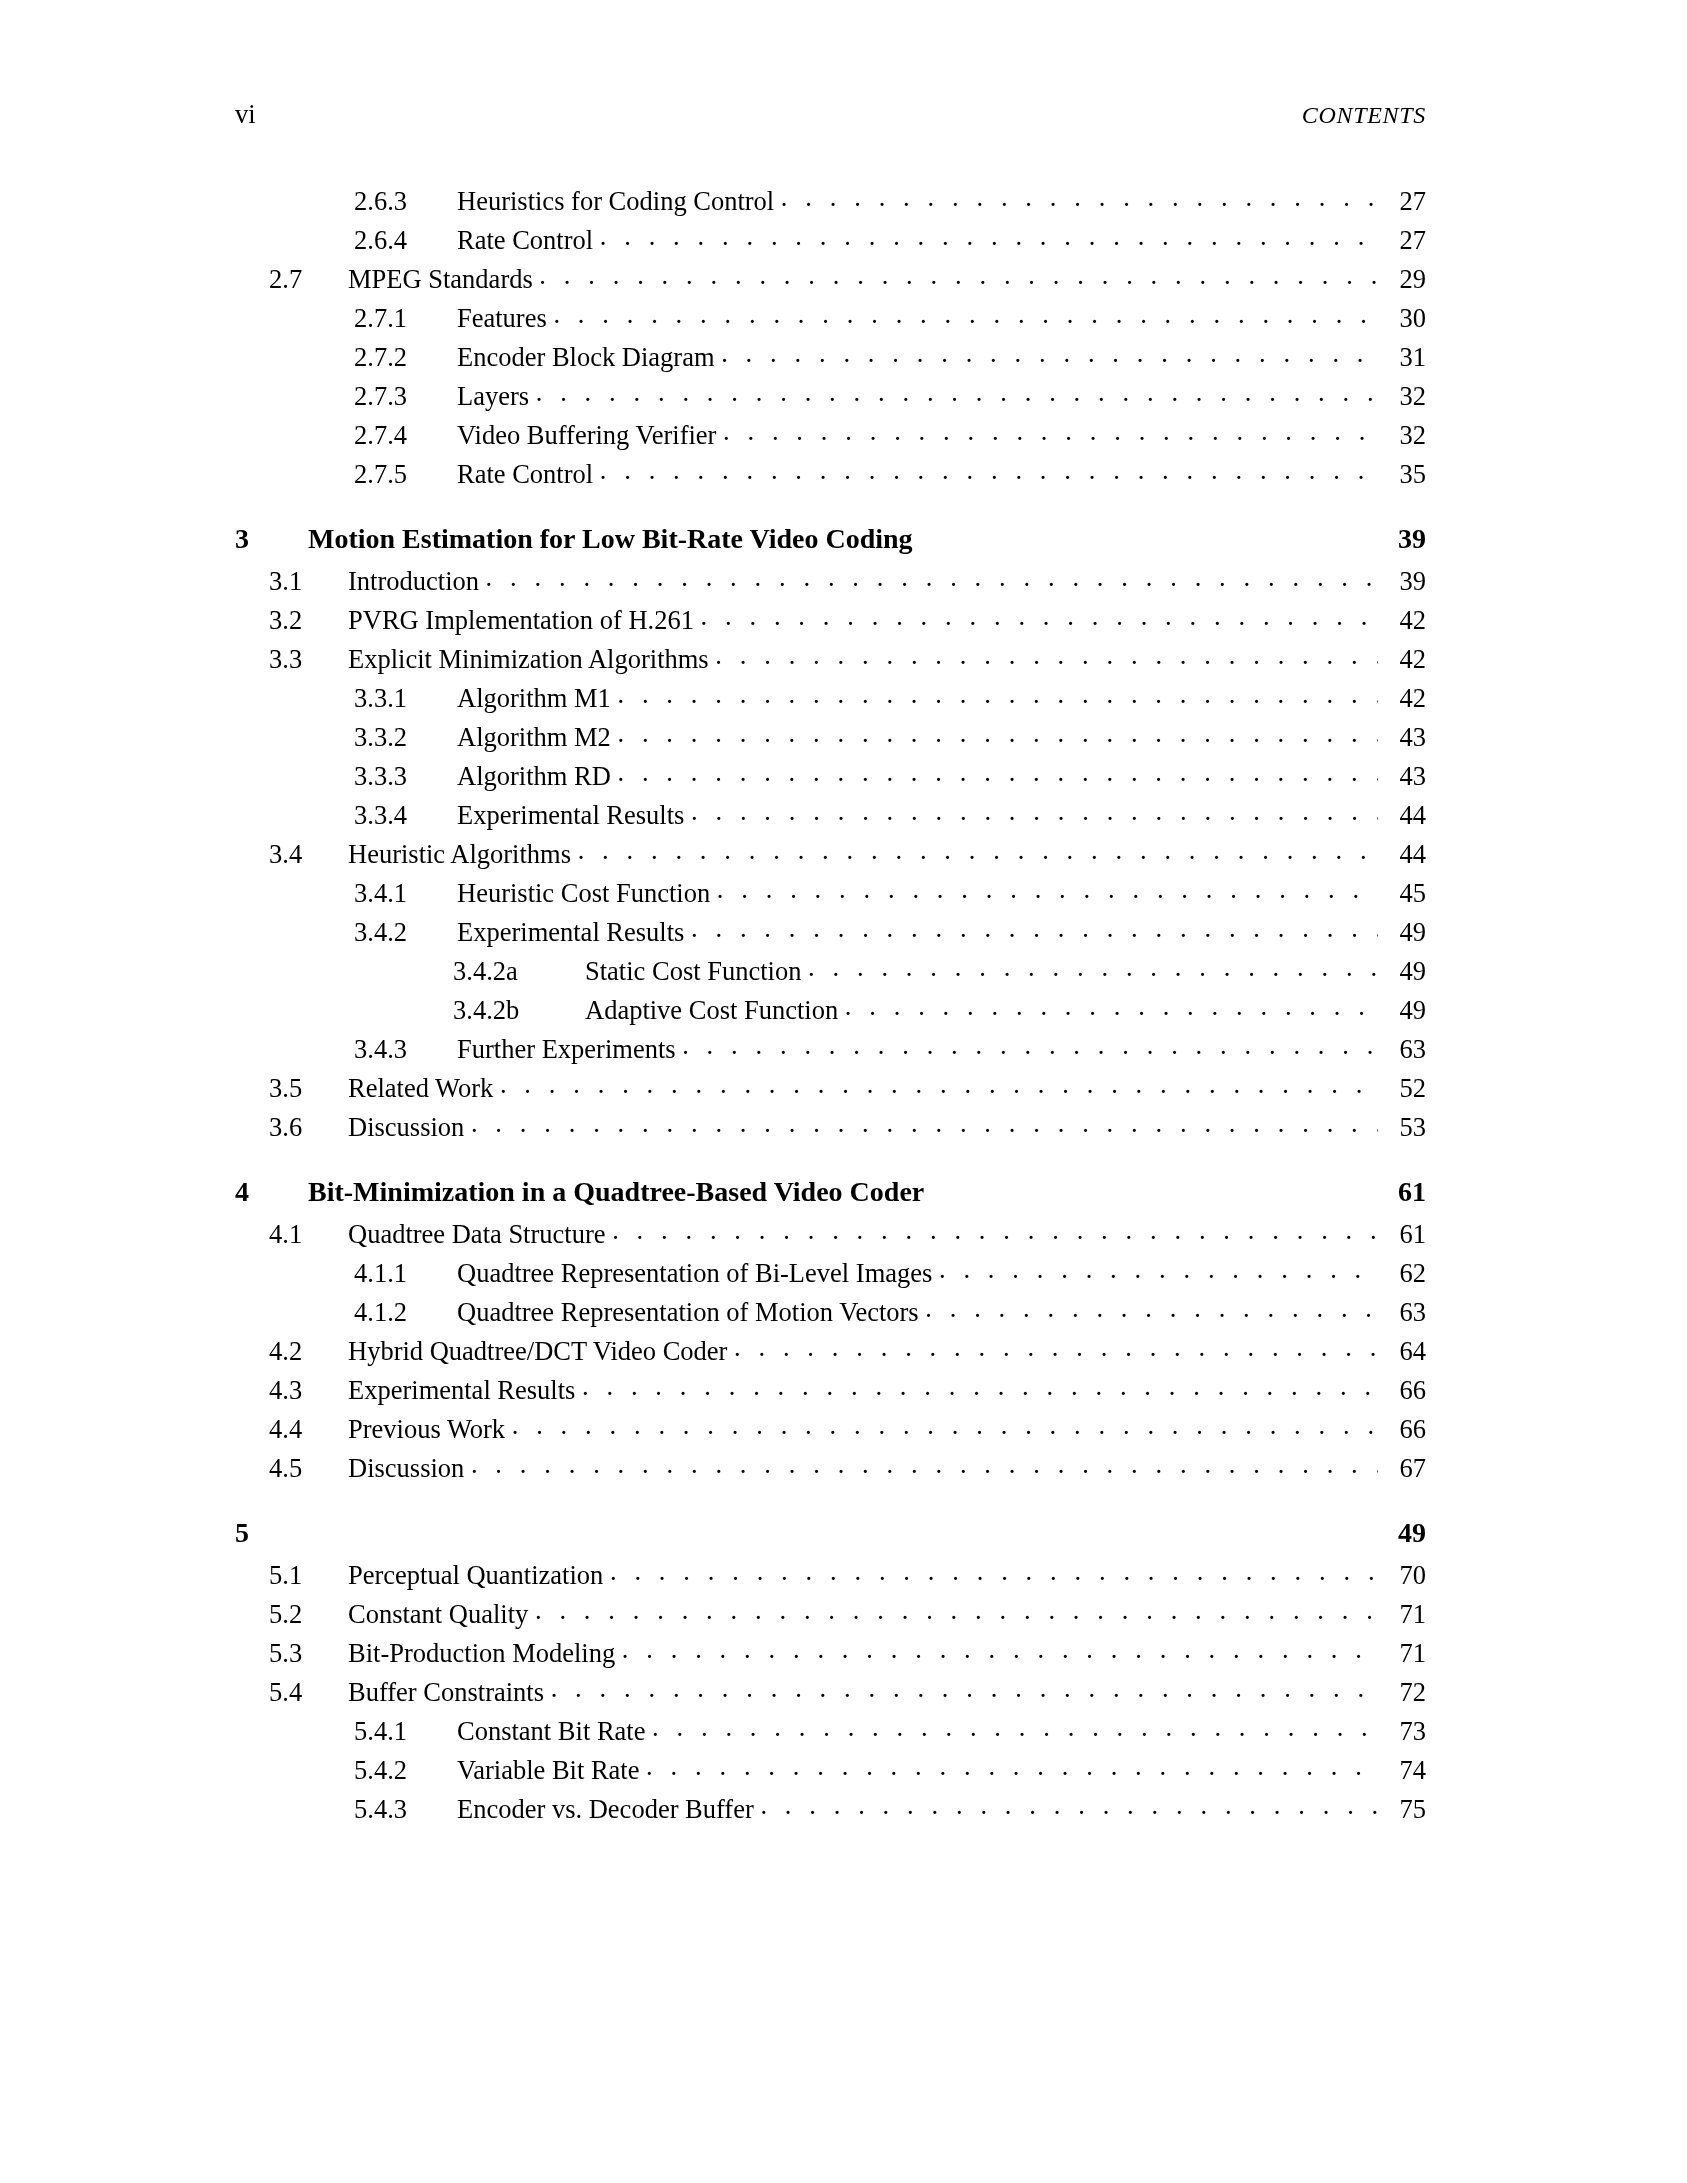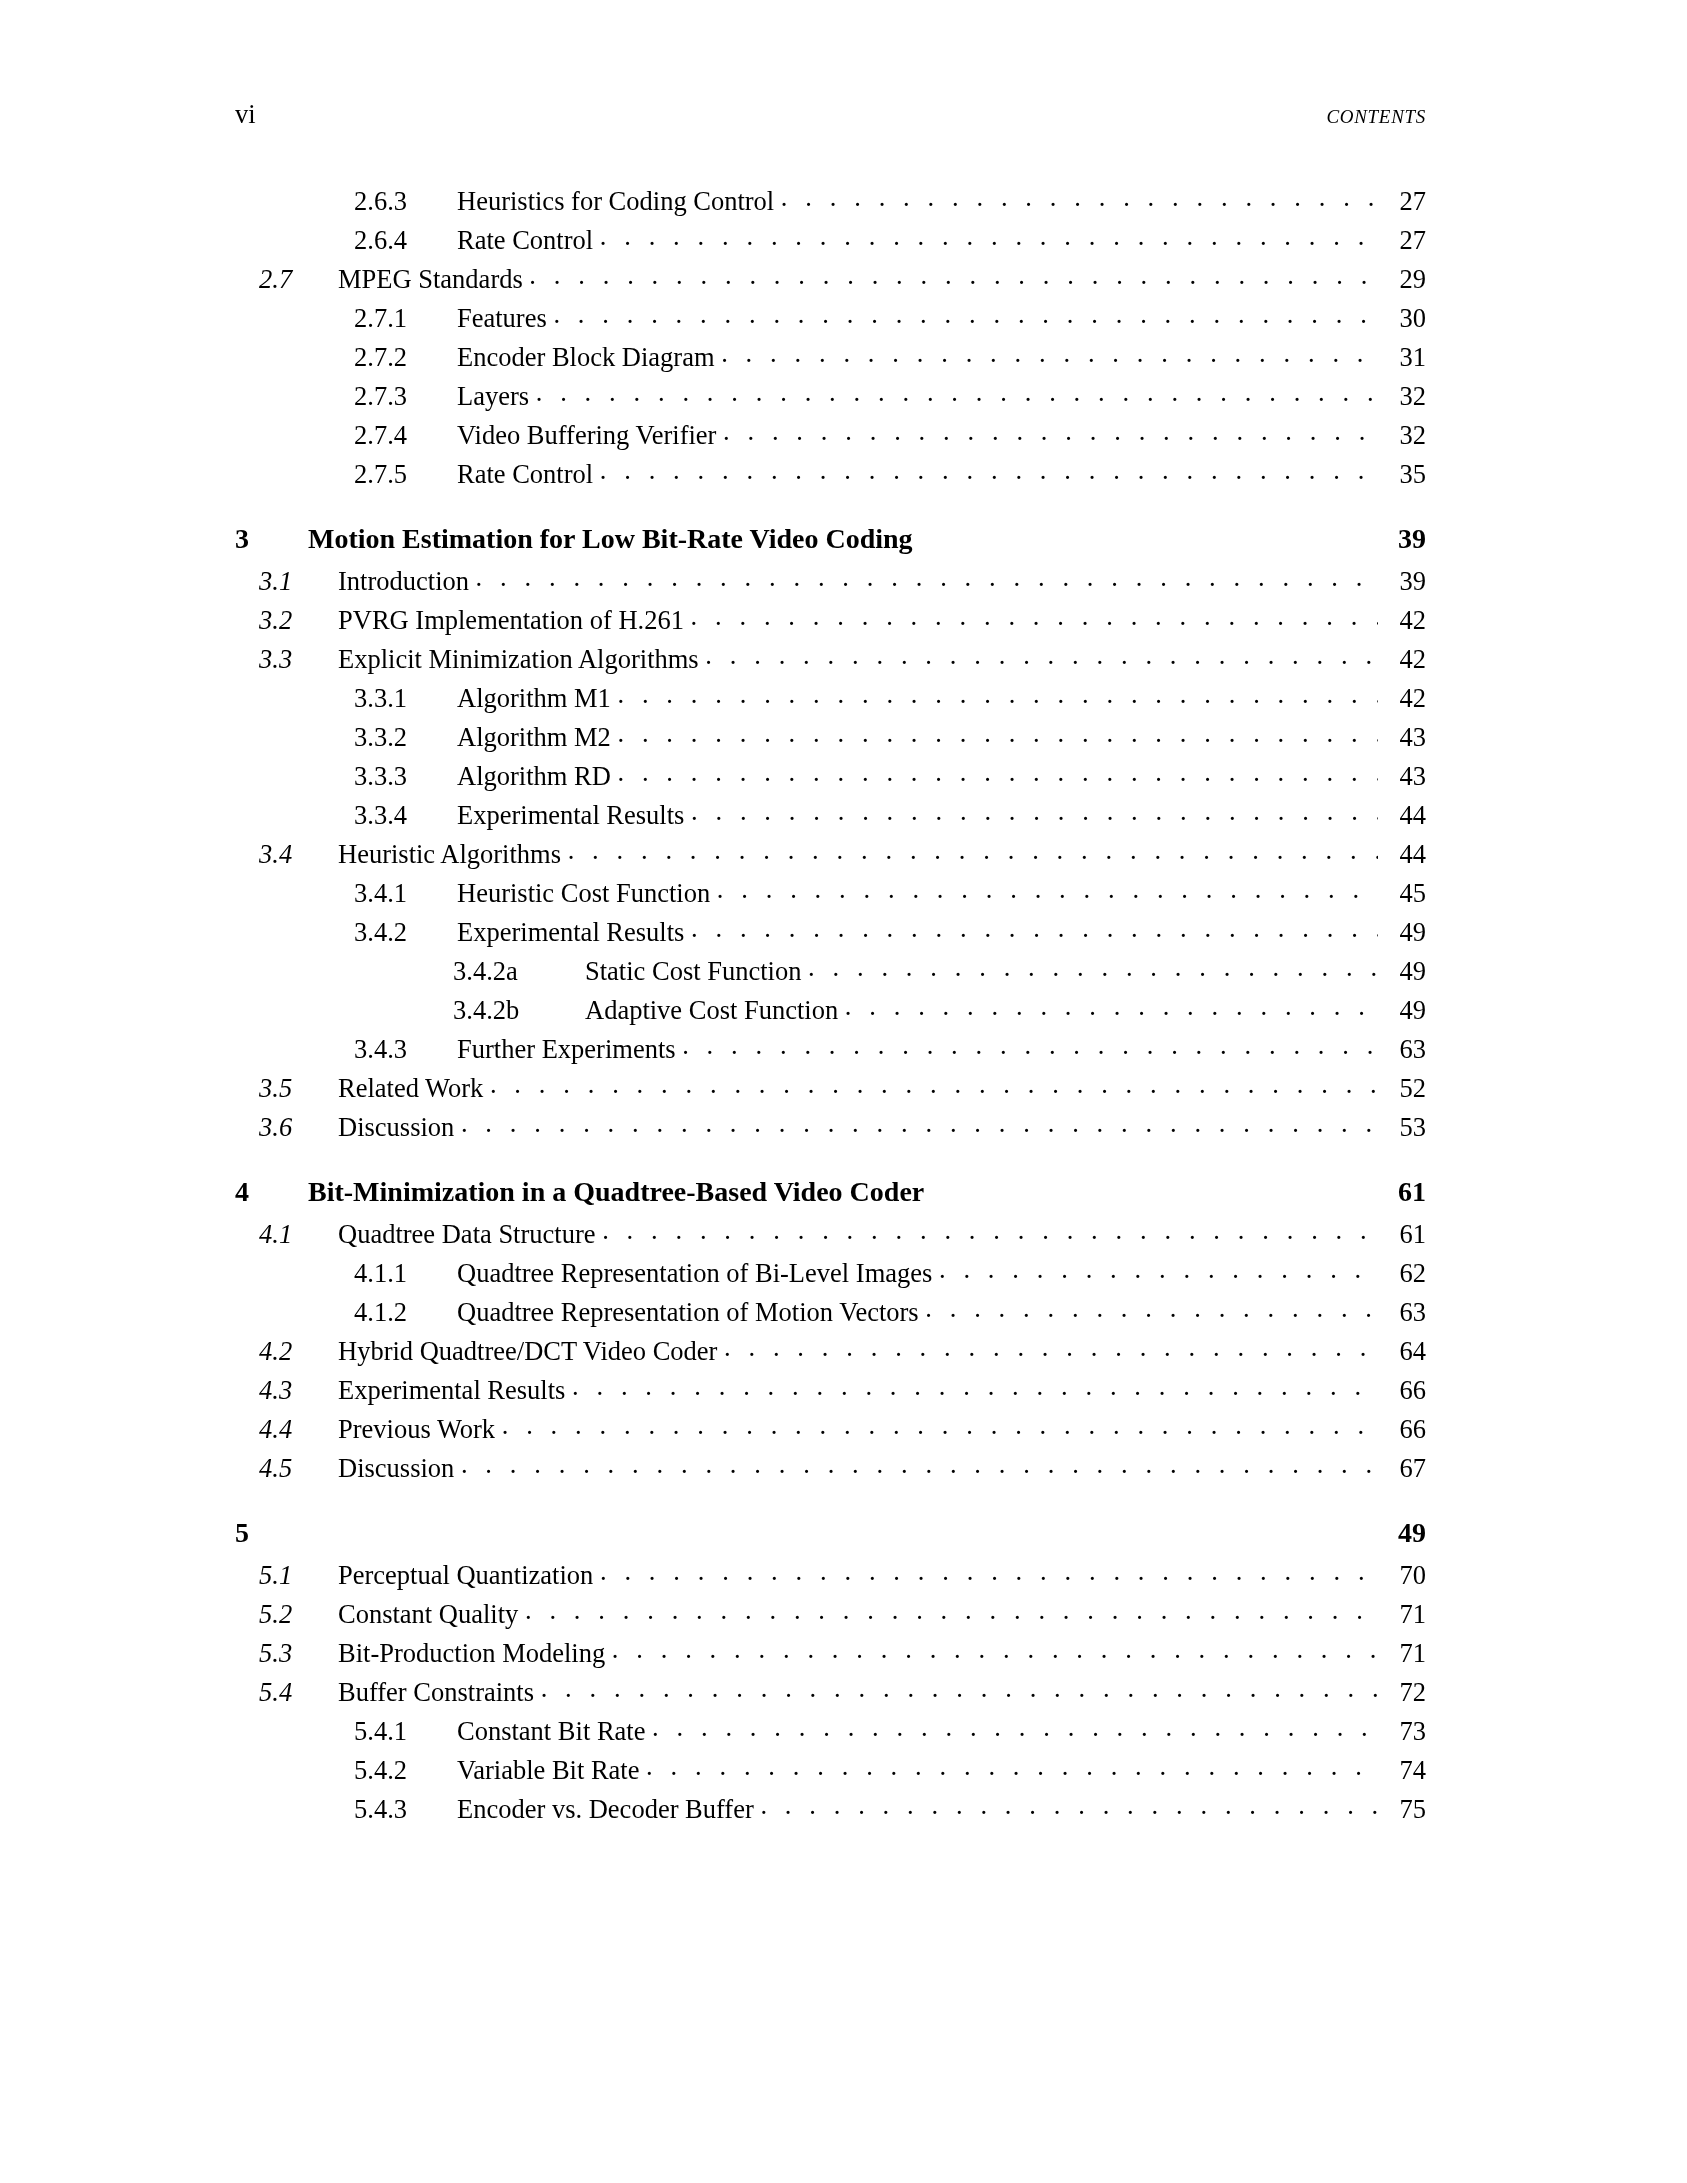--- a/index.html
+++ b/index.html
@@ -31,21 +31,21 @@
     justify-content: space-between;
     align-items: baseline;
     font-size: 26.5px;
   }
   .folio {
     font-family: "Liberation Serif", "DejaVu Serif", serif;
     font-size: 26.5px;
   }
   .running-head {
     font-style: italic;
-    font-size: 19px;
+    font-size: 24px;
     letter-spacing: 0.7px;
     font-family: Liberation Serif, serif;
   }
   .toc {
     position: absolute;
     top: 182px;
     left: 235px;
     width: 1191px;
   }
   .entry {
@@ -73,21 +73,21 @@
     top: -4px;
     font-size: 26.5px;
     letter-spacing: 5.6px;
     color: #000;
   }
   .entry .page-no {
     flex: 0 0 auto;
     width: 41px;
     text-align: right;
   }
-  .lvl-1 .num { width: 79px; margin-left: 24px; font-style: italic; }
+  .lvl-1 .num { width: 79px; margin-left: 34px; }
   .lvl-2 .num { width: 103px; margin-left: 119px; }
   .lvl-3 .num { width: 132px; margin-left: 218px; }
 
   .chapter-entry {
     display: flex;
     align-items: baseline;
     font-size: 28px;
     font-weight: bold;
     height: 39px;
   }

